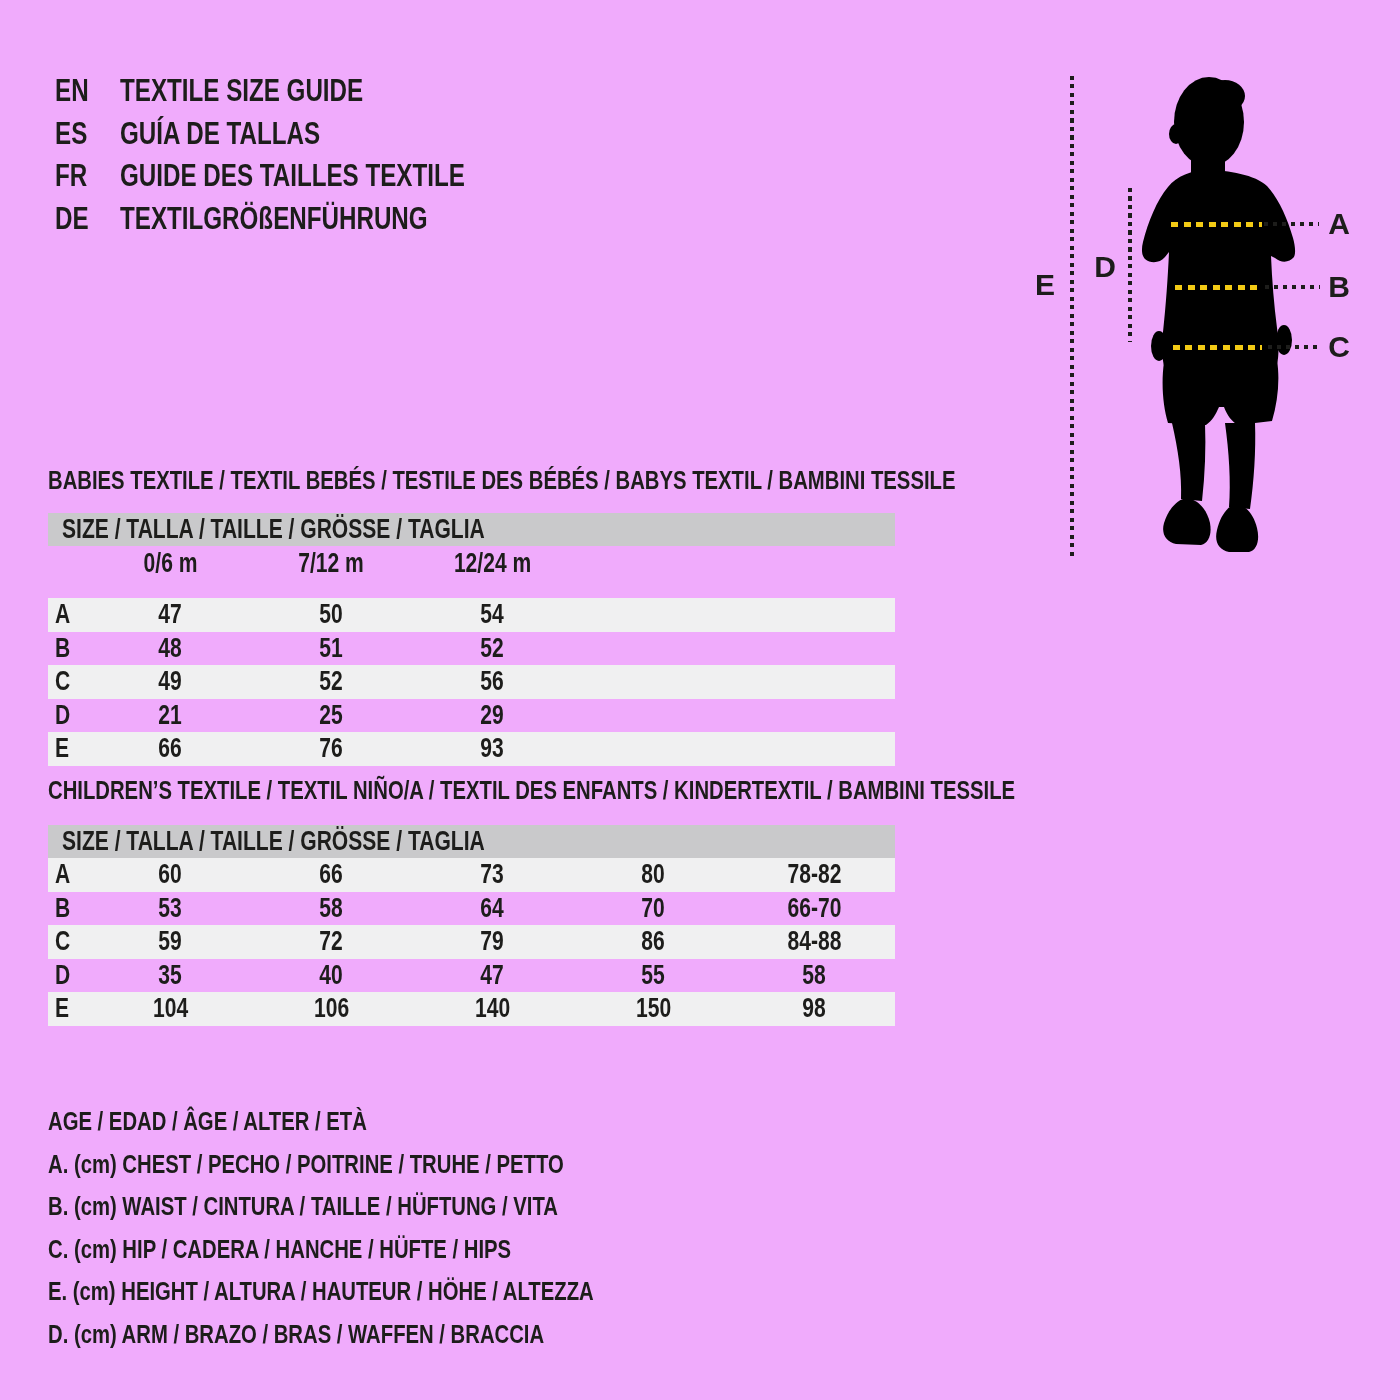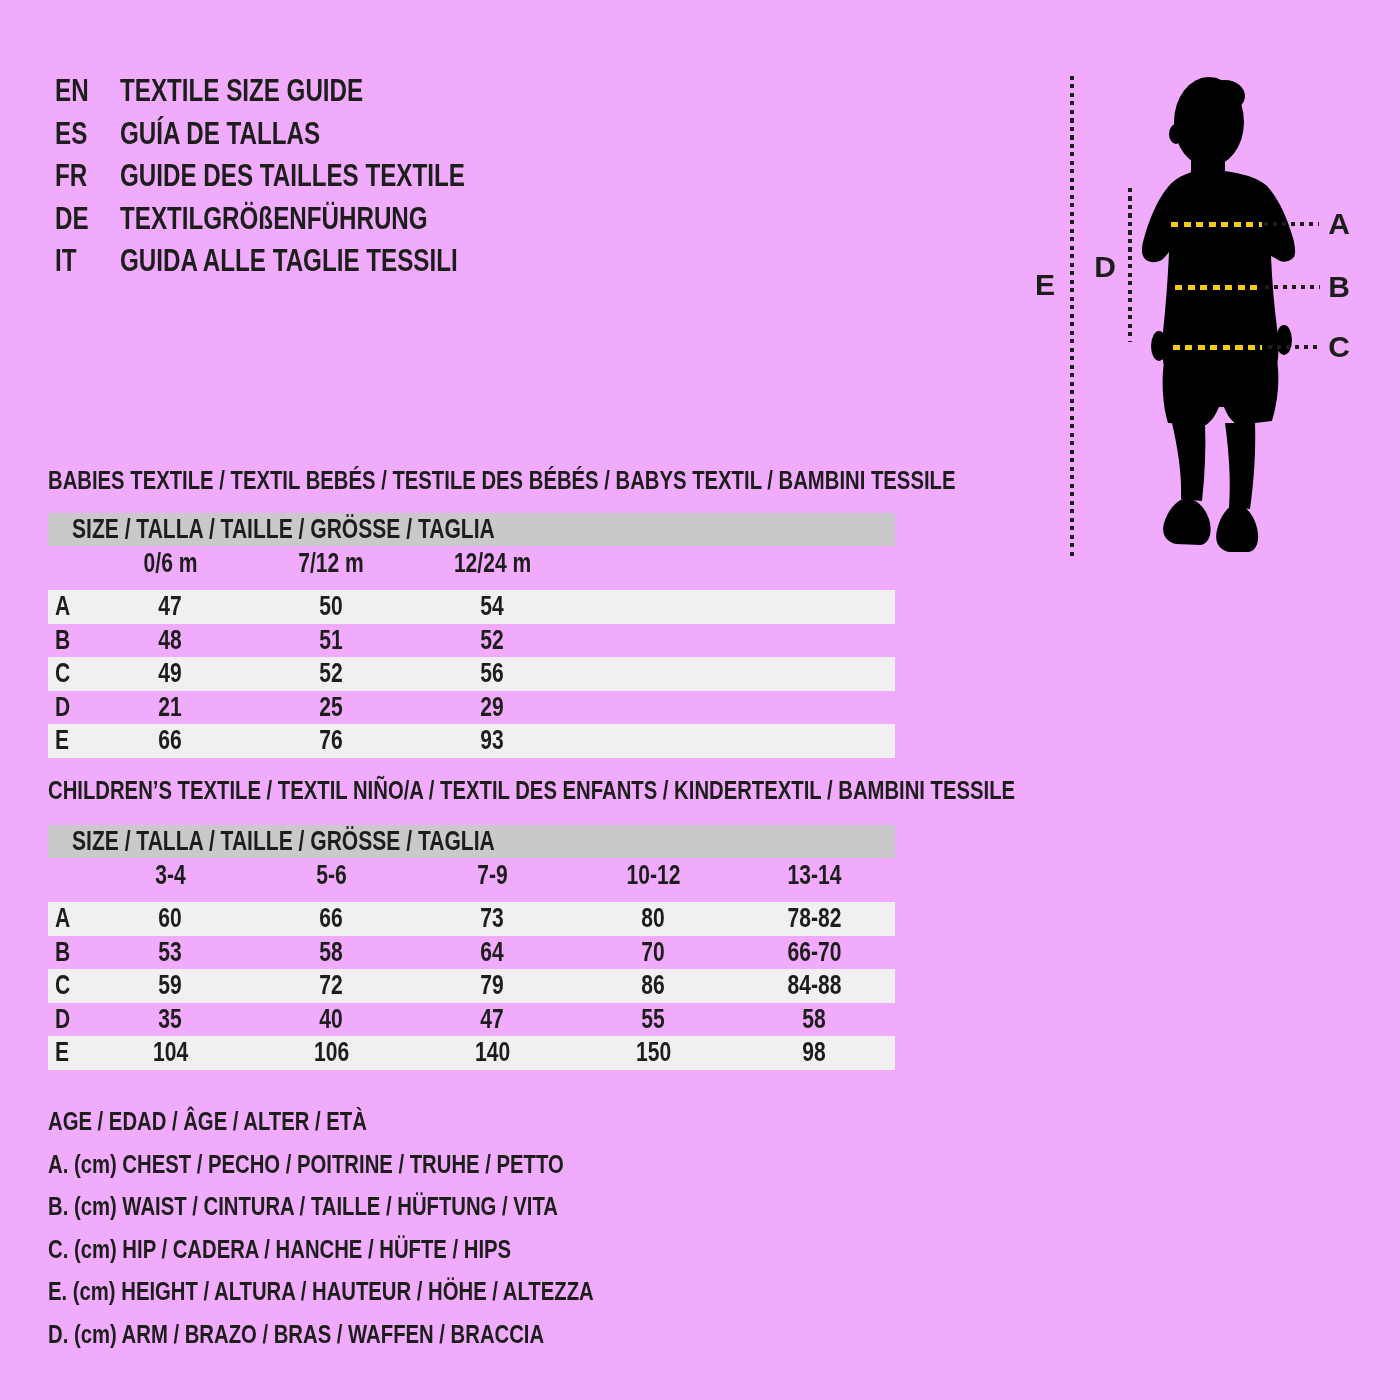--- a/index.html
+++ b/index.html
@@ -15,23 +15,23 @@
   
   #lang-header{position:absolute;left:55px;top:70px;}
   .lang-row{display:flex;height:42.5px;align-items:center;font-size:31px;}
   .lang-code{width:65px;flex:none;}
 
   
   .section-heading{position:absolute;left:48px;height:33px;line-height:33px;font-size:26px;}
 
   
   .size-table{position:absolute;left:48px;width:847px;}
-  .t-bar{height:33px;line-height:33px;background:#c9c9cb;padding-left:24px;font-size:27px;}
+  .t-bar{height:33px;line-height:33px;background:#c9c9cb;padding-left:14px;font-size:27px;}
   .trow{display:grid;grid-template-columns:42px 161px 161px 161px 161px 161px;height:33.5px;line-height:33.5px;font-size:27px;}
-  .trow.head{height:44px;line-height:34px;}
+  .trow.head{height:52px;line-height:34px;}
   .trow.alt{background:#f0f0f1;}
   .tcell{text-align:center;}
   .tlabel{text-align:left;padding-left:7px;}
 
   
   #legend{position:absolute;left:48px;top:1100px;}
   .legend-line{height:42.5px;line-height:42.5px;font-size:26px;}
 
   
   .vdots{position:absolute;width:4px;background:repeating-linear-gradient(to bottom,#1d1d1b 0 4px,transparent 4px 8.5px);}
@@ -54,24 +54,20 @@
       <span class="lang-code"><span class="cx">ES</span></span>
       <span class="cx">GUÍA DE TALLAS</span>
     </div>
     <div class="lang-row">
       <span class="lang-code"><span class="cx">FR</span></span>
       <span class="cx">GUIDE DES TAILLES TEXTILE</span>
     </div>
     <div class="lang-row">
       <span class="lang-code"><span class="cx">DE</span></span>
       <span class="cx">TEXTILGRÖßENFÜHRUNG</span>
-    </div>
-    <div class="lang-row">
-      <span class="lang-code"><span class="cx">IT</span></span>
-      <span class="cx">GUIDA ALLE TAGLIE TESSILI</span>
     </div>
   </div>
 
   <div class="vdots" style="left:1070px;top:76px;height:482px;"></div>
   <div class="vdots" style="left:1128px;top:188px;height:154px;"></div>
   <div class="measure-label" style="left:1032px;top:268px;">E</div>
   <div class="measure-label" style="left:1092px;top:250px;">D</div>
 
   <svg id="silhouette" viewBox="0 0 175 490" xmlns="http://www.w3.org/2000/svg">
     <g fill="#000000">
@@ -150,28 +146,20 @@
   </div>
 
   <div class="section-heading" style="top:774px;">
     <span class="cx">CHILDREN’S TEXTILE / TEXTIL NIÑO/A / TEXTIL DES ENFANTS / KINDERTEXTIL / BAMBINI TESSILE</span>
   </div>
   <div class="size-table" style="top:825px;">
     <div class="t-bar">
       <span class="cx">SIZE / TALLA / TAILLE / GRÖSSE / TAGLIA</span>
     </div>
     <div class="t-body">
-        <div class="trow head">
-          <div class="tcell tlabel"></div>
-          <div class="tcell"><span class="cxc">3-4</span></div>
-          <div class="tcell"><span class="cxc">5-6</span></div>
-          <div class="tcell"><span class="cxc">7-9</span></div>
-          <div class="tcell"><span class="cxc">10-12</span></div>
-          <div class="tcell"><span class="cxc">13-14</span></div>
-        </div>
         <div class="trow alt">
           <div class="tcell tlabel"><span class="cx">A</span></div>
           <div class="tcell"><span class="cxc">60</span></div>
           <div class="tcell"><span class="cxc">66</span></div>
           <div class="tcell"><span class="cxc">73</span></div>
           <div class="tcell"><span class="cxc">80</span></div>
           <div class="tcell"><span class="cxc">78-82</span></div>
         </div>
         <div class="trow">
           <div class="tcell tlabel"><span class="cx">B</span></div>

